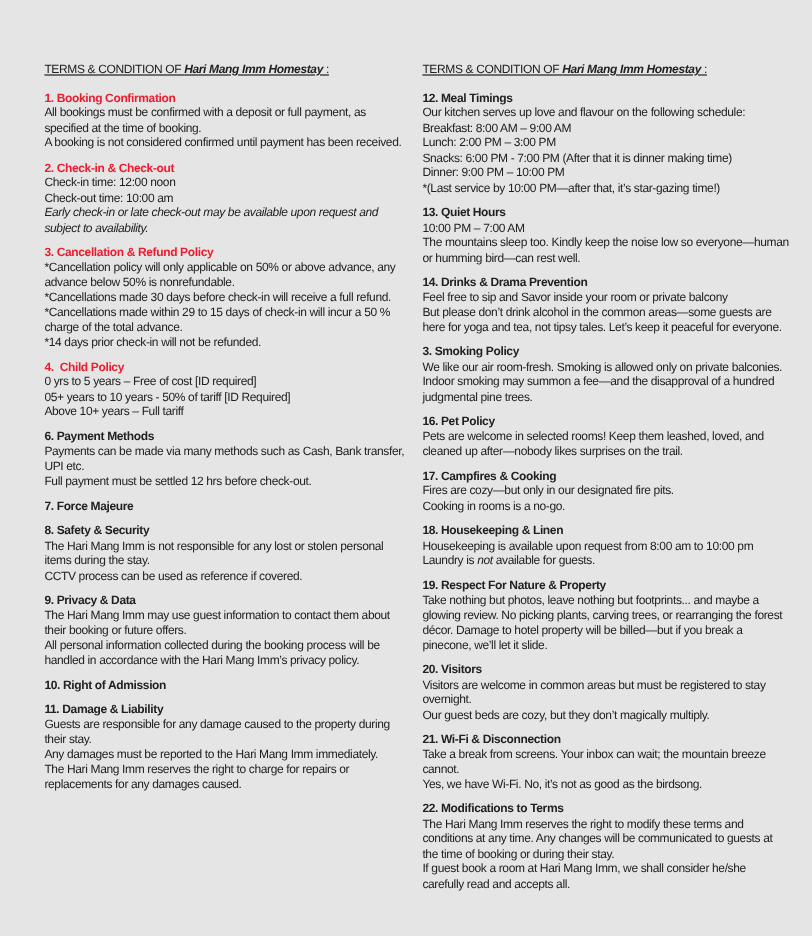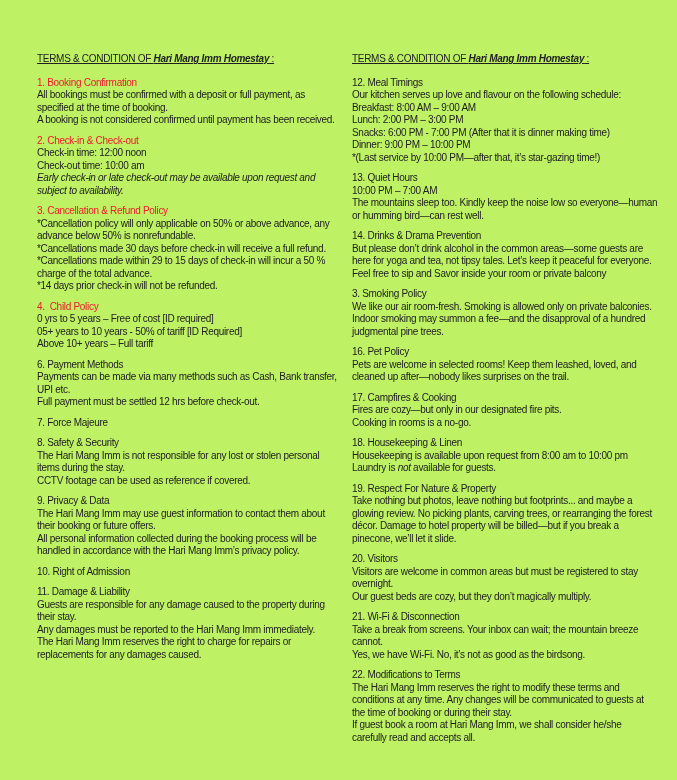--- a/index.html
+++ b/index.html
@@ -4,21 +4,21 @@
 <style>
   html, body {
     margin: 0;
     padding: 0;
     background: #ffffff;
   }
   .page {
     position: relative;
     width: 677px;
     height: 780px;
-    background: #bef264;
+    background: #e5e5e5;
     overflow: hidden;
     font-family: "Liberation Sans", sans-serif;
     color: var(--text-color, #212121);
     letter-spacing: -0.3px;
   }
   .col {
     position: absolute;
     top: 53px;
   }
   .col-left  { left: 37px;  width: 312px; }
@@ -34,21 +34,21 @@
   .doc-title .title-name {
     font-weight: 700;
     font-style: italic;
   }
 
   .section { margin-top: 8px; }
 
   .sec-heading {
     font-size: 10px;
     line-height: 12.5px;
-    font-weight: 400;
+    font-weight: 700;
     margin: 0;
     white-space: pre-wrap;
   }
   .sec-heading.red { color: var(--heading-red, #ed1b2d); }
 
   .para {
     font-size: 10px;
     line-height: 12.5px;
     margin: 0;
     white-space: pre-wrap;
@@ -98,21 +98,21 @@
 UPI etc.</p>
           <p class="para">Full payment must be settled 12 hrs before check-out.</p>
         </div>
         <div class="section">
           <div class="sec-heading">7. Force Majeure</div>
         </div>
         <div class="section">
           <div class="sec-heading">8. Safety &amp; Security</div>
           <p class="para">The Hari Mang Imm is not responsible for any lost or stolen personal
 items during the stay.</p>
-          <p class="para">CCTV footage can be used as reference if covered.</p>
+          <p class="para">CCTV process can be used as reference if covered.</p>
         </div>
         <div class="section">
           <div class="sec-heading">9. Privacy &amp; Data</div>
           <p class="para">The Hari Mang Imm may use guest information to contact them about
 their booking or future offers.</p>
           <p class="para">All personal information collected during the booking process will be
 handled in accordance with the Hari Mang Imm’s privacy policy.</p>
         </div>
         <div class="section">
           <div class="sec-heading">10. Right of Admission</div>
@@ -141,23 +141,23 @@
           <p class="para">*(Last service by 10:00 PM—after that, it’s star-gazing time!)</p>
         </div>
         <div class="section">
           <div class="sec-heading">13. Quiet Hours</div>
           <p class="para">10:00 PM – 7:00 AM</p>
           <p class="para">The mountains sleep too. Kindly keep the noise low so everyone—human
 or humming bird—can rest well.</p>
         </div>
         <div class="section">
           <div class="sec-heading">14. Drinks &amp; Drama Prevention</div>
+          <p class="para">Feel free to sip and Savor inside your room or private balcony</p>
           <p class="para">But please don’t drink alcohol in the common areas—some guests are
 here for yoga and tea, not tipsy tales. Let’s keep it peaceful for everyone.</p>
-          <p class="para">Feel free to sip and Savor inside your room or private balcony</p>
         </div>
         <div class="section">
           <div class="sec-heading">3. Smoking Policy</div>
           <p class="para">We like our air room-fresh. Smoking is allowed only on private balconies.
 Indoor smoking may summon a fee—and the disapproval of a hundred
 judgmental pine trees.</p>
         </div>
         <div class="section">
           <div class="sec-heading">16. Pet Policy</div>
           <p class="para">Pets are welcome in selected rooms! Keep them leashed, loved, and

